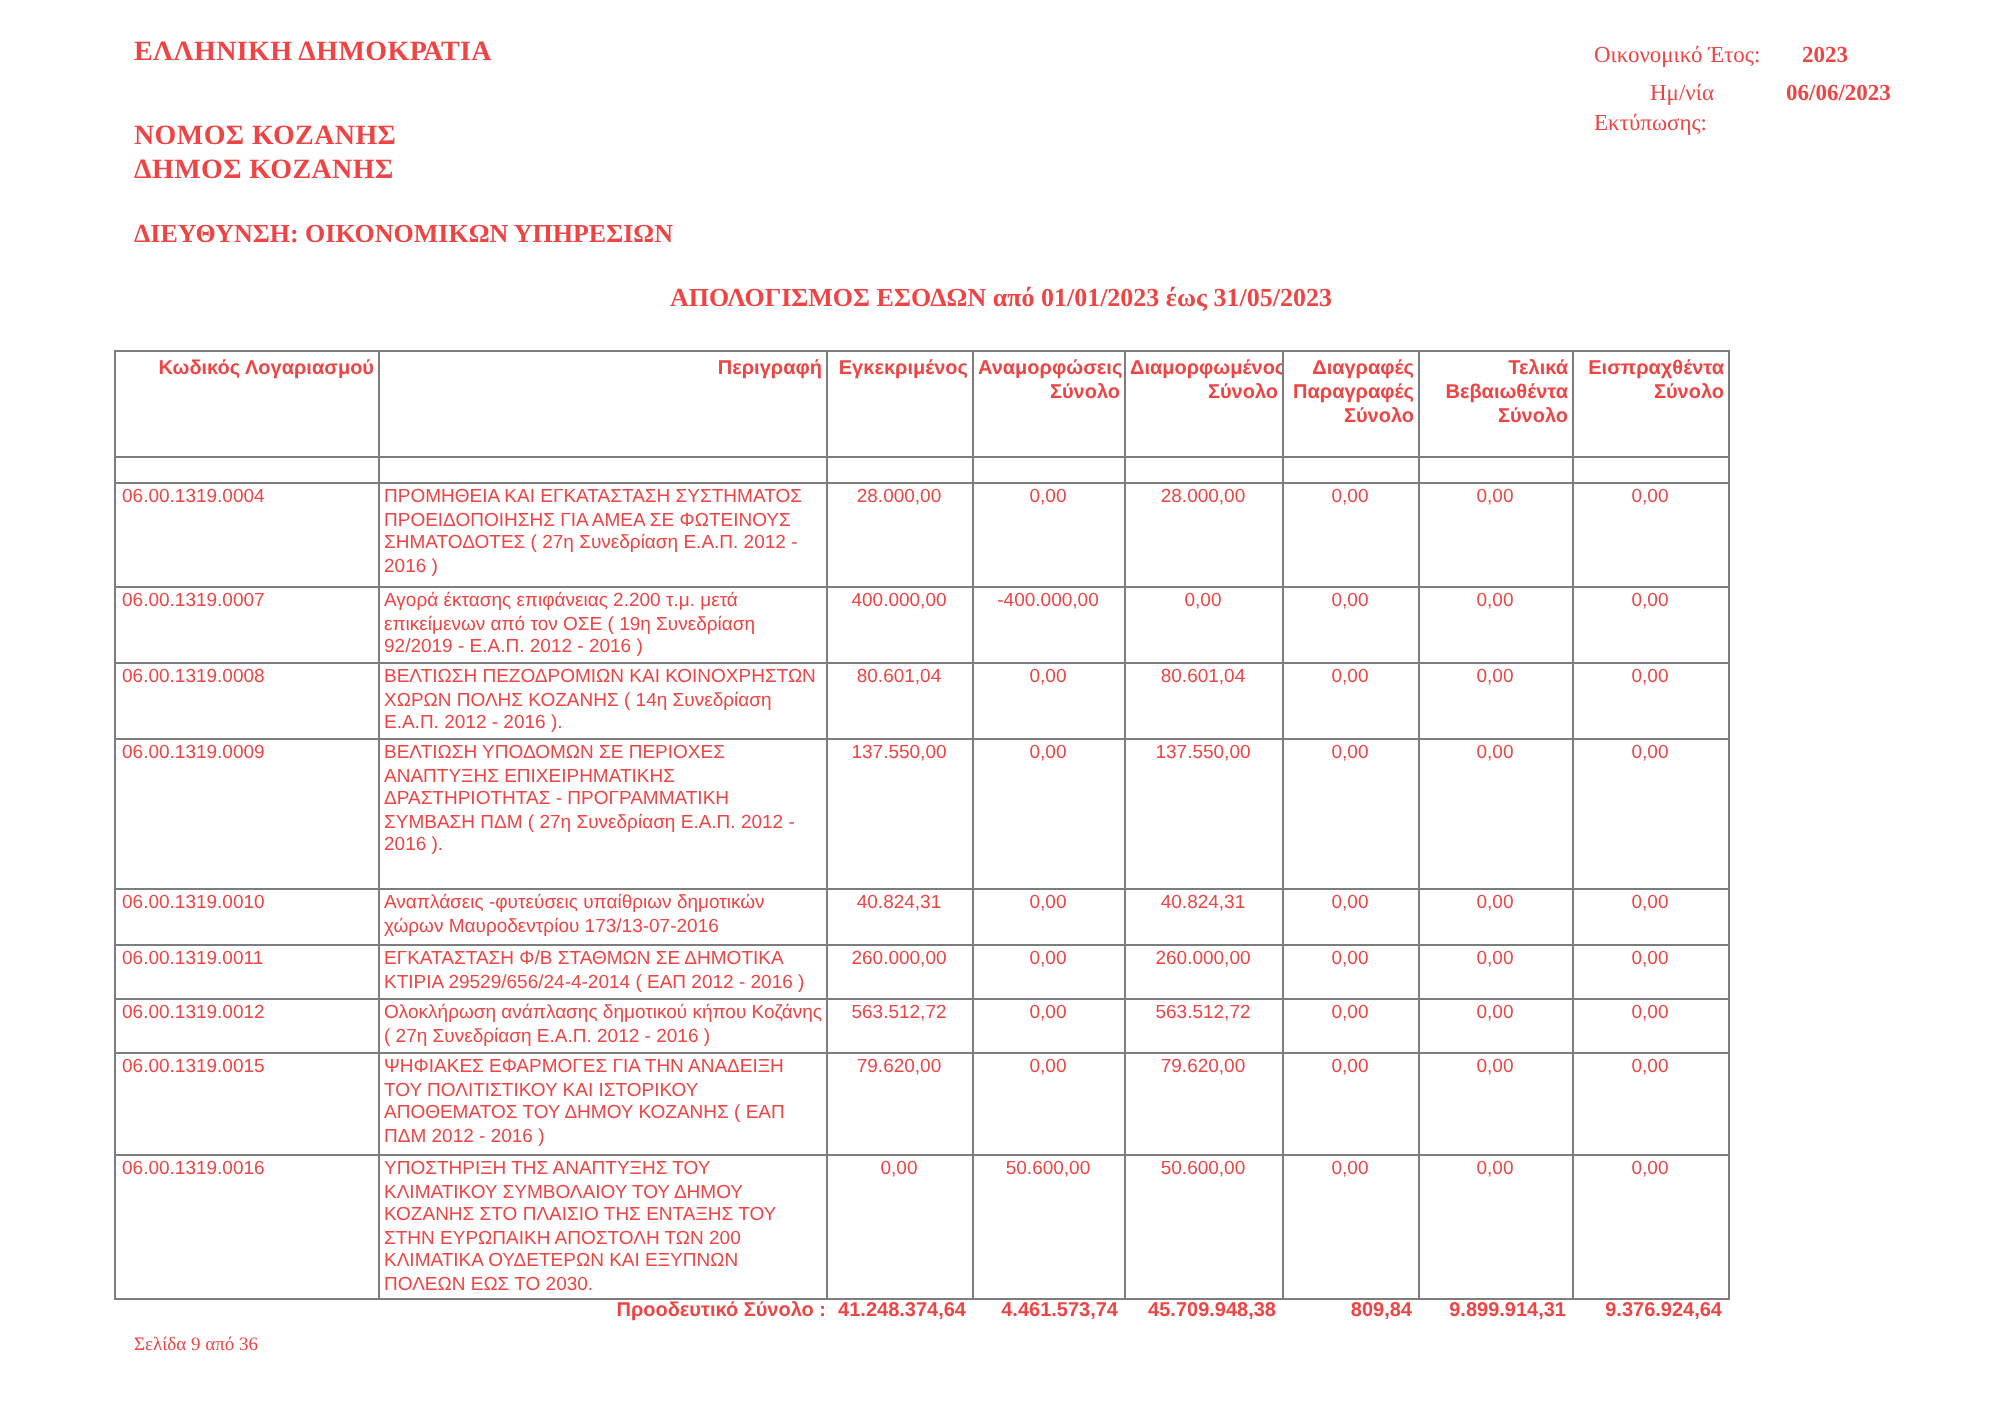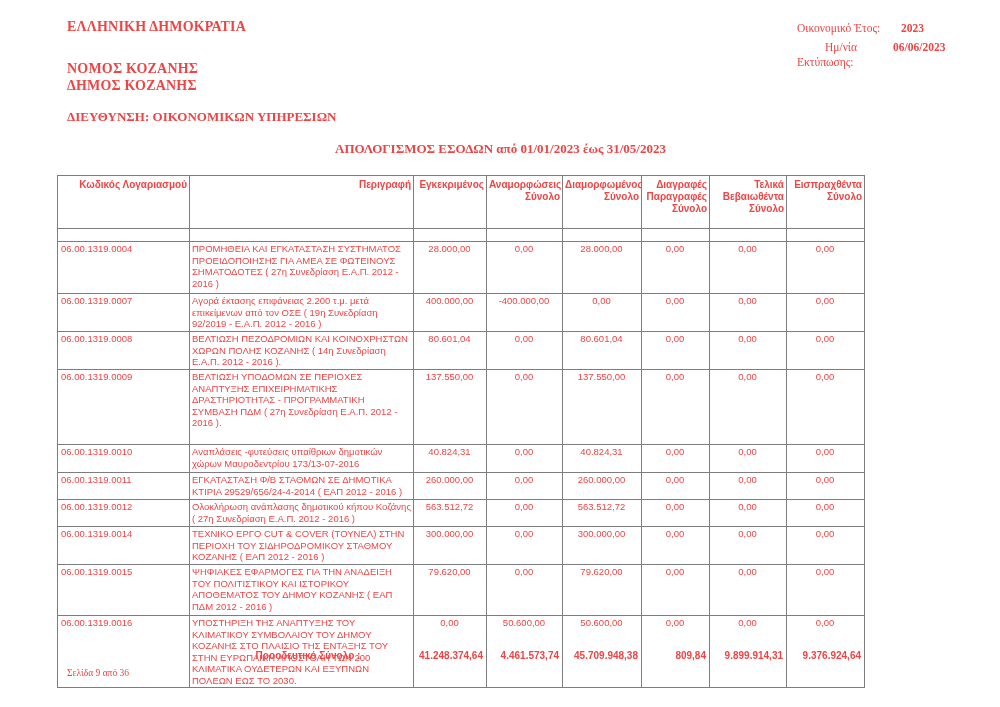--- a/index.html
+++ b/index.html
@@ -34,21 +34,21 @@
   table.report td.desc { text-align:left; }
   table.report td.num  { text-align:center; padding-right:3px; }
   tr.spacer-row td { height:12px; padding:0; }
 
   
   .totals-row {
     position:absolute; left:57px; top:650px; width:807px;
     display:grid; grid-template-columns:132px 224px 73px 76px 79px 68px 77px 78px;
     font-size:10px; font-weight:bold;
   }
-  .totals-row .tlabel { grid-column:2; text-align:center; padding-left:14px; }
+  .totals-row .tlabel { grid-column:2; text-align:right; padding-left:14px; }
   .totals-row .tval { text-align:right; padding-right:3px; }
 
   .page-num { font-family:"Liberation Serif", serif; font-size:9.5px; }
 </style>
 </head>
 <body>
 
 <div class="page">
 
   <div class="abs org-line" style="left:67px; top:19px;">ΕΛΛΗΝΙΚΗ ΔΗΜΟΚΡΑΤΙΑ</div>
@@ -161,30 +161,20 @@
           <td class="code" style="height: 24px;">06.00.1319.0012</td>
           <td class="desc">Ολοκλήρωση ανάπλασης δημοτικού κήπου Κοζάνης ( 27η  Συνεδρίαση Ε.Α.Π. 2012 - 2016 )</td>
           <td class="num">563.512,72</td>
           <td class="num">0,00</td>
           <td class="num">563.512,72</td>
           <td class="num">0,00</td>
           <td class="num">0,00</td>
           <td class="num">0,00</td>
         </tr>
         <tr>
-          <td class="code" style="height: 35px;">06.00.1319.0014</td>
-          <td class="desc">ΤΕΧΝΙΚΟ ΕΡΓΟ CUT &amp; COVER (ΤΟΥΝΕΛ) ΣΤΗΝ ΠΕΡΙΟΧΗ ΤΟΥ ΣΙΔΗΡΟΔΡΟΜΙΚΟΥ ΣΤΑΘΜΟΥ ΚΟΖΑΝΗΣ ( ΕΑΠ 2012 - 2016 )</td>
-          <td class="num">300.000,00</td>
-          <td class="num">0,00</td>
-          <td class="num">300.000,00</td>
-          <td class="num">0,00</td>
-          <td class="num">0,00</td>
-          <td class="num">0,00</td>
-        </tr>
-        <tr>
           <td class="code" style="height: 48px;">06.00.1319.0015</td>
           <td class="desc">ΨΗΦΙΑΚΕΣ ΕΦΑΡΜΟΓΕΣ ΓΙΑ ΤΗΝ ΑΝΑΔΕΙΞΗ ΤΟΥ ΠΟΛΙΤΙΣΤΙΚΟΥ ΚΑΙ ΙΣΤΟΡΙΚΟΥ ΑΠΟΘΕΜΑΤΟΣ ΤΟΥ ΔΗΜΟΥ ΚΟΖΑΝΗΣ ( ΕΑΠ ΠΔΜ 2012 - 2016 )</td>
           <td class="num">79.620,00</td>
           <td class="num">0,00</td>
           <td class="num">79.620,00</td>
           <td class="num">0,00</td>
           <td class="num">0,00</td>
           <td class="num">0,00</td>
         </tr>
         <tr>

